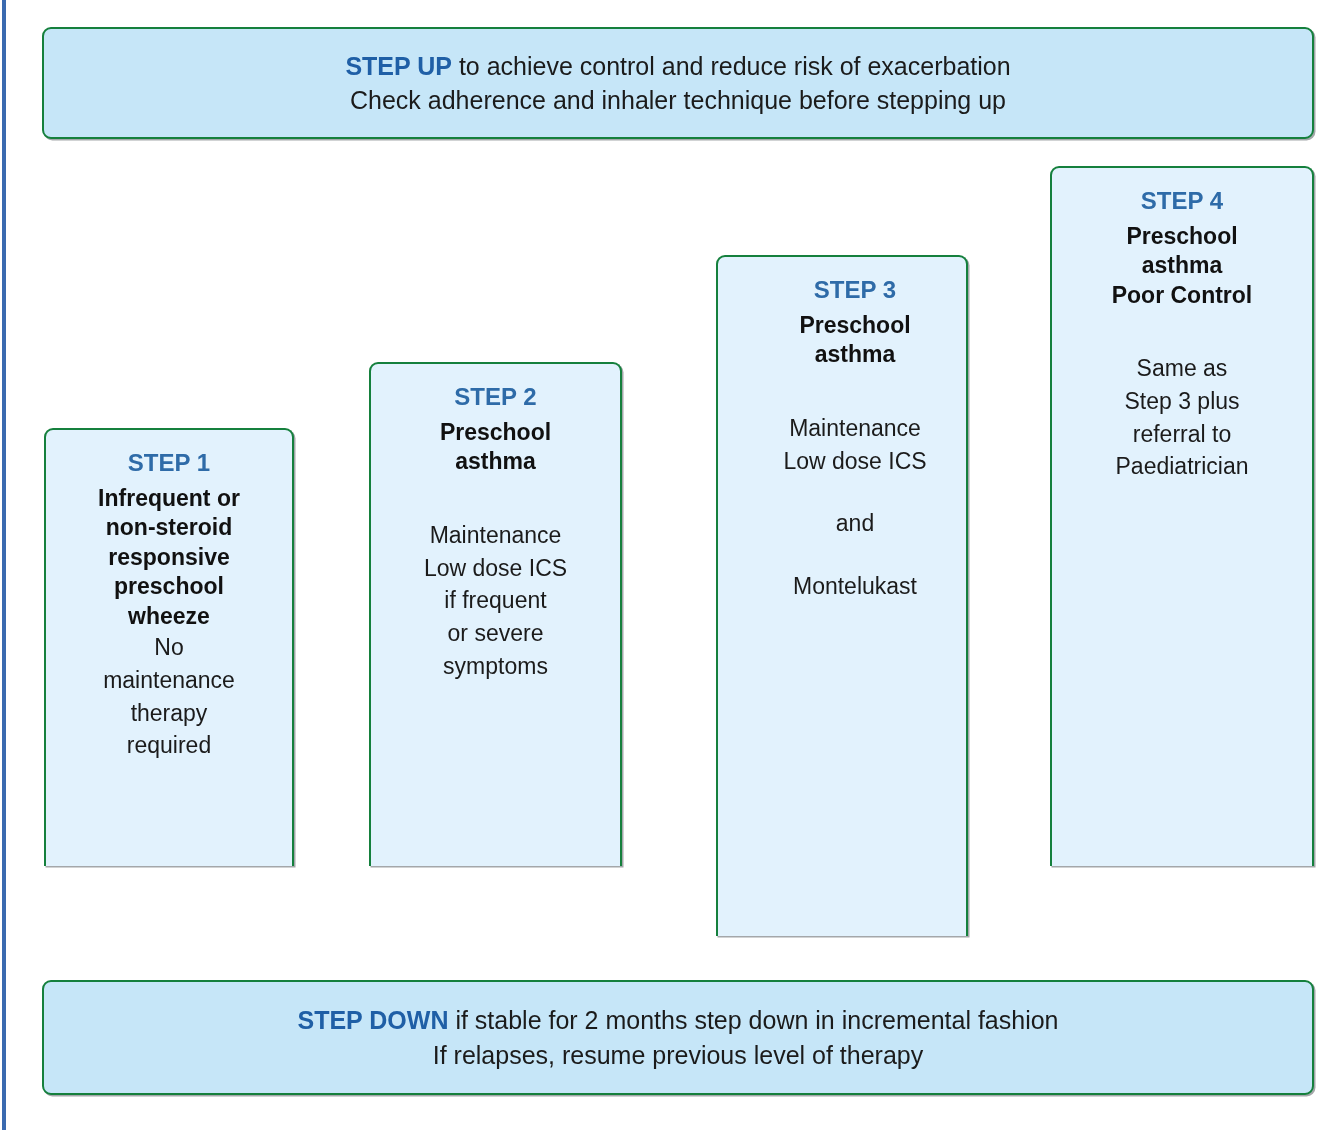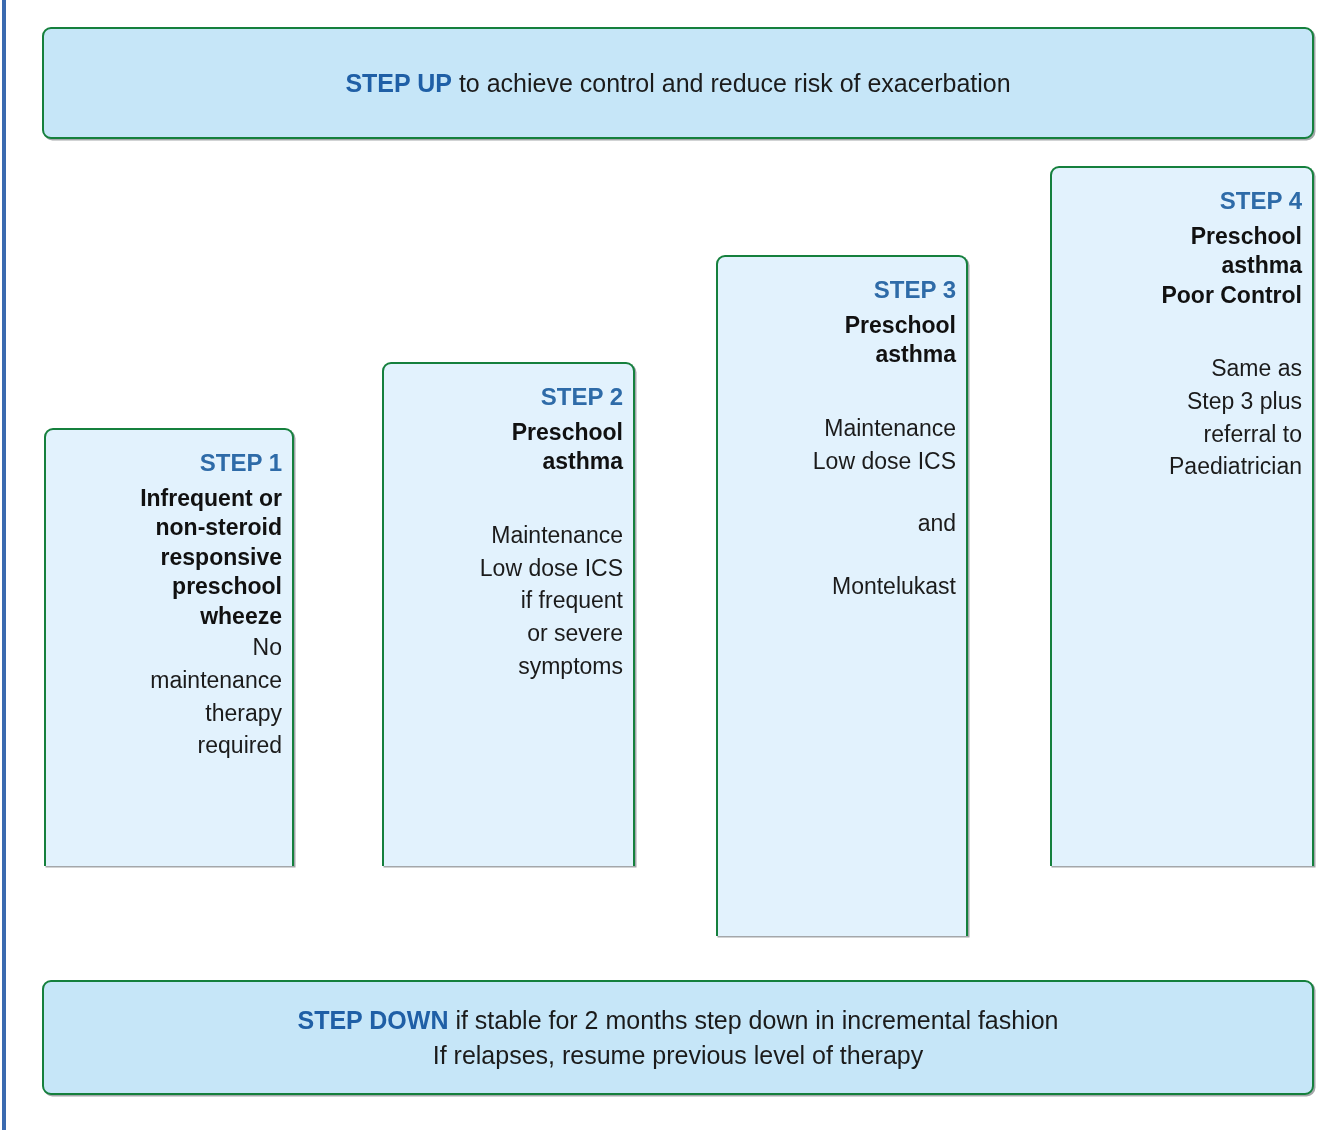--- a/index.html
+++ b/index.html
@@ -70,21 +70,21 @@
 
   
   .step-col {
     background: #e2f2fd;
     border-radius: 9px 9px 0 0;
     border-bottom: none;
     text-align: center;
     padding: 18px 10px 0 10px;
     display: flex;
     flex-direction: column;
-    align-items: flex-end;
+    align-items: center;
   }
   .step-title {
     color: #2e6ba8;
     font-weight: bold;
     font-size: 24px;
     line-height: 1.25;
     margin-bottom: 6px;
   }
   .step-sub {
     color: #111111;
@@ -95,21 +95,21 @@
   .step-body {
     color: #1b1b1b;
     font-size: 23px;
     line-height: 1.42;
     font-weight: normal;
   }
   .gap-md { height: 30px; }
   .gap-lg { height: 42px; }
 
   #step-1 { left: 44px;   top: 428px; width: 250px; height: 438px; }
-  #step-2 { left: 382px;  top: 362px; width: 253px; height: 504px; }
+  #step-2 { left: 369px;  top: 362px; width: 253px; height: 504px; }
   #step-3 { left: 716px;  top: 255px; width: 252px; height: 681px; padding-left: 36px; }
   #step-4 { left: 1050px; top: 166px; width: 264px; height: 700px; }
 
   
   .reliever {
     background: #e0f0fb;
     left: 42px;
     top: 866px;
     width: 1272px;
     height: 78px;
@@ -128,20 +128,21 @@
 <body>
 
 <div class="left-rule"></div>
 
 <div class="canvas">
 
   <div class="banner" id="banner-top">
     <div class="line">
       <span class="lead">STEP UP</span><span> to achieve control and reduce risk of exacerbation</span>
     </div>
+    <div class="line">Check adherence and inhaler technique before stepping up</div>
   </div>
 
   <div class="step-col" id="step-1">
     <div class="step-title">STEP 1</div>
     <div class="step-sub">Infrequent or</div>
     <div class="step-sub">non-steroid</div>
     <div class="step-sub">responsive</div>
     <div class="step-sub">preschool</div>
     <div class="step-sub">wheeze</div>
     <div class="step-body">No</div>

